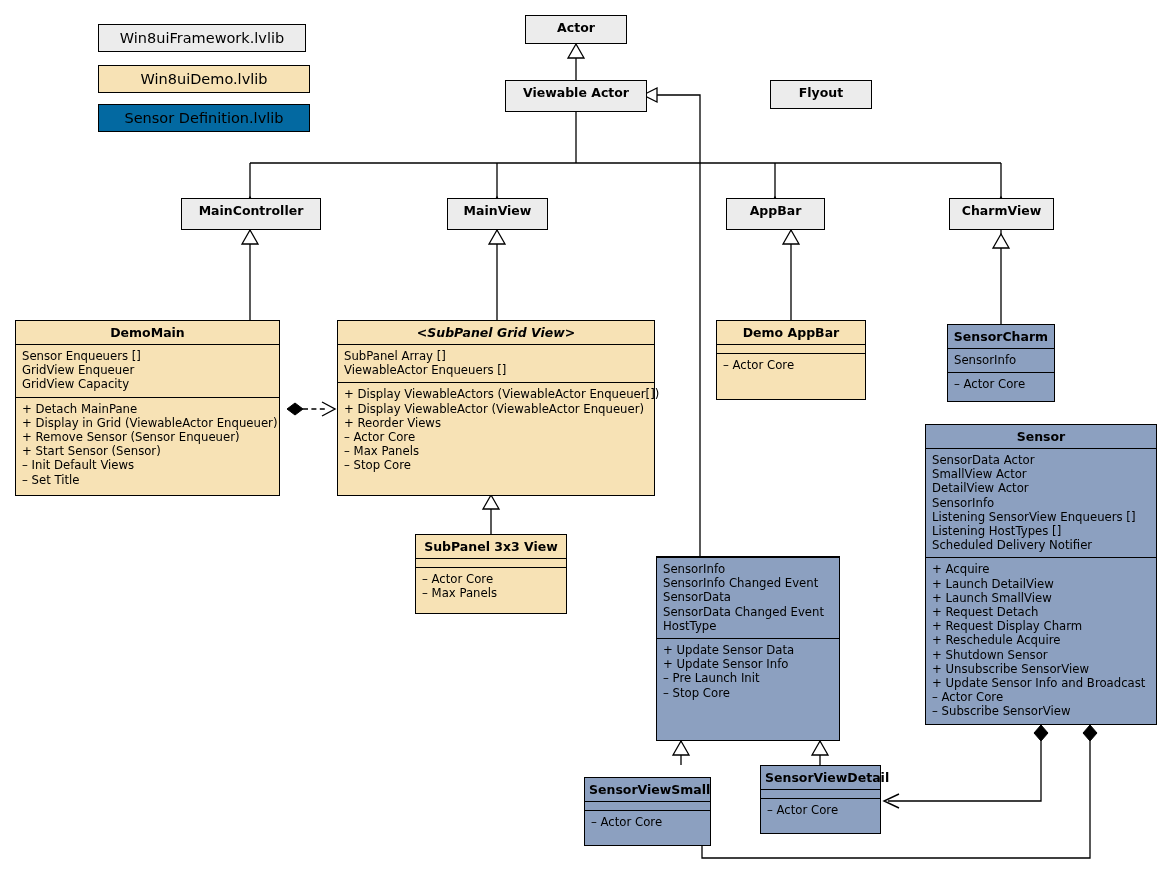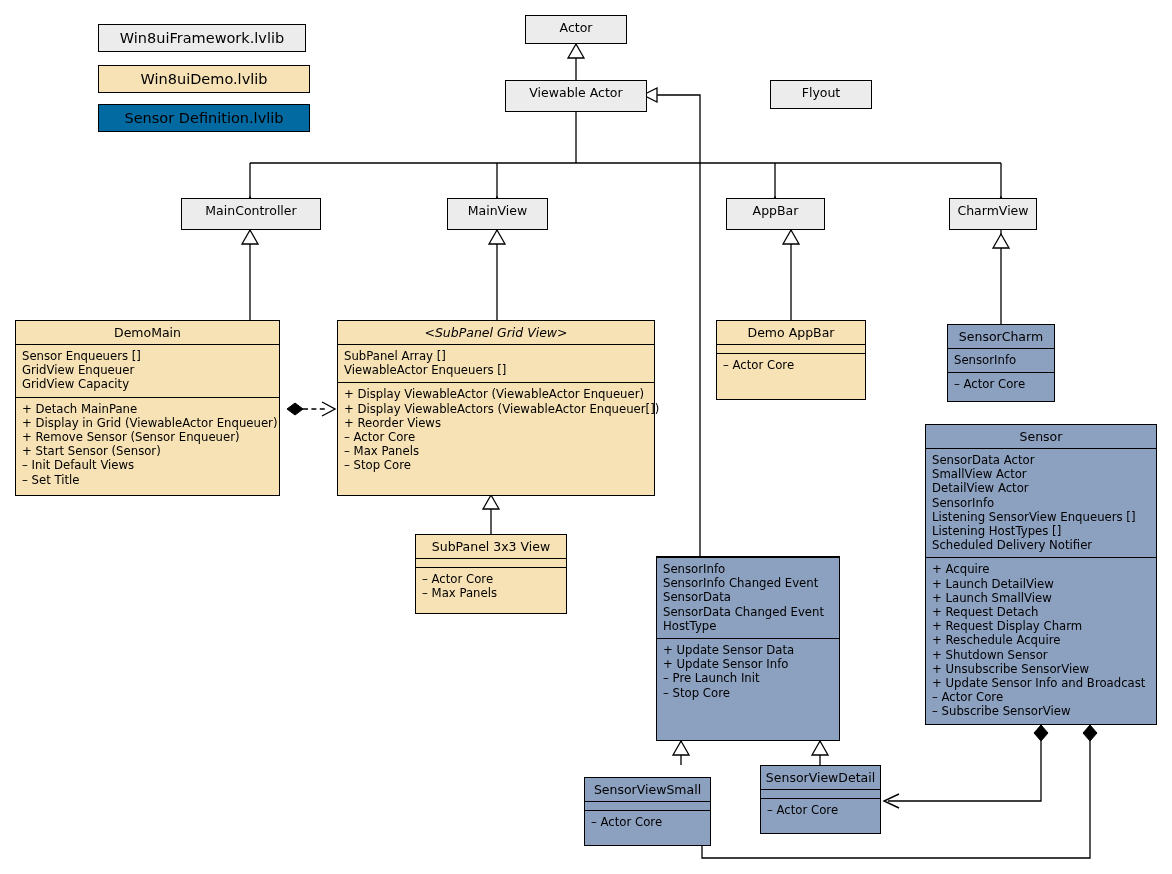--- a/index.html
+++ b/index.html
@@ -4,21 +4,21 @@
 <style>
   html,body{margin:0;padding:0;background:#ffffff;}
   body{font-family:"DejaVu Sans","Liberation Sans",sans-serif;}
   #canvas{position:relative;width:1172px;height:874px;background:#ffffff;overflow:hidden;}
 
   .uclass{position:absolute;border:1px solid #000;box-sizing:border-box;background:#eeeeee;}
   .uclass.grey{background:#ececec;}
   .uclass.cream{background:#f7e2b5;}
   .uclass.blue{background:#8ca0c0;}
 
-  .ctitle{font-weight:normal;font-size:12.5px;text-align:center;padding:4px 4px 4px 4px;
+  .ctitle{font-weight:bold;font-size:12.5px;text-align:center;padding:4px 4px 4px 4px;
           color:#000;line-height:15px;white-space:nowrap;}
   .ctitle.abstract{font-style:italic;}
   .compartment{border-top:1px solid #000;padding:4px 5px 5px 6px;}
   .compartment.empty{height:8px;padding:0;}
   .crow{font-size:11.7px;line-height:14.2px;color:#000;white-space:nowrap;}
 
   .legend-box{position:absolute;border:1px solid #000;box-sizing:border-box;
               text-align:center;font-size:14.5px;line-height:26px;height:28px;color:#000;}
   .legend-box.grey{background:#ececec;}
   .legend-box.cream{background:#f7e2b5;}
@@ -118,21 +118,21 @@
   </div>
 
   <div class="uclass grey" style="left:447px;top:198px;width:101px;height:32px;">
     <div class="ctitle">MainView</div>
   </div>
 
   <div class="uclass grey" style="left:726px;top:198px;width:99px;height:32px;">
     <div class="ctitle">AppBar</div>
   </div>
 
-  <div class="uclass grey" style="left:949px;top:198px;width:88px;height:32px;">
+  <div class="uclass grey" style="left:949px;top:198px;width:105px;height:32px;">
     <div class="ctitle">CharmView</div>
   </div>
 
   <div class="uclass cream" style="left:15px;top:320px;width:265px;height:176px;">
     <div class="ctitle">DemoMain</div>
     <div class="compartment">
       <div class="crow">Sensor Enqueuers []</div>
       <div class="crow">GridView Enqueuer</div>
       <div class="crow">GridView Capacity</div>
     </div>
@@ -146,22 +146,22 @@
     </div>
   </div>
 
   <div class="uclass cream" style="left:337px;top:320px;width:318px;height:176px;">
     <div class="ctitle abstract">&lt;SubPanel Grid View&gt;</div>
     <div class="compartment">
       <div class="crow">SubPanel Array []</div>
       <div class="crow">ViewableActor Enqueuers []</div>
     </div>
     <div class="compartment">
+      <div class="crow">+ Display ViewableActors (ViewableActor Enqueuer[])</div>
       <div class="crow">+ Display ViewableActor (ViewableActor Enqueuer)</div>
-      <div class="crow">+ Display ViewableActors (ViewableActor Enqueuer[])</div>
       <div class="crow">+ Reorder Views</div>
       <div class="crow">– Actor Core</div>
       <div class="crow">– Max Panels</div>
       <div class="crow">– Stop Core</div>
     </div>
   </div>
 
   <div class="uclass cream" style="left:415px;top:534px;width:152px;height:80px;">
     <div class="ctitle">SubPanel 3x3 View</div>
     <div class="compartment empty"></div>

